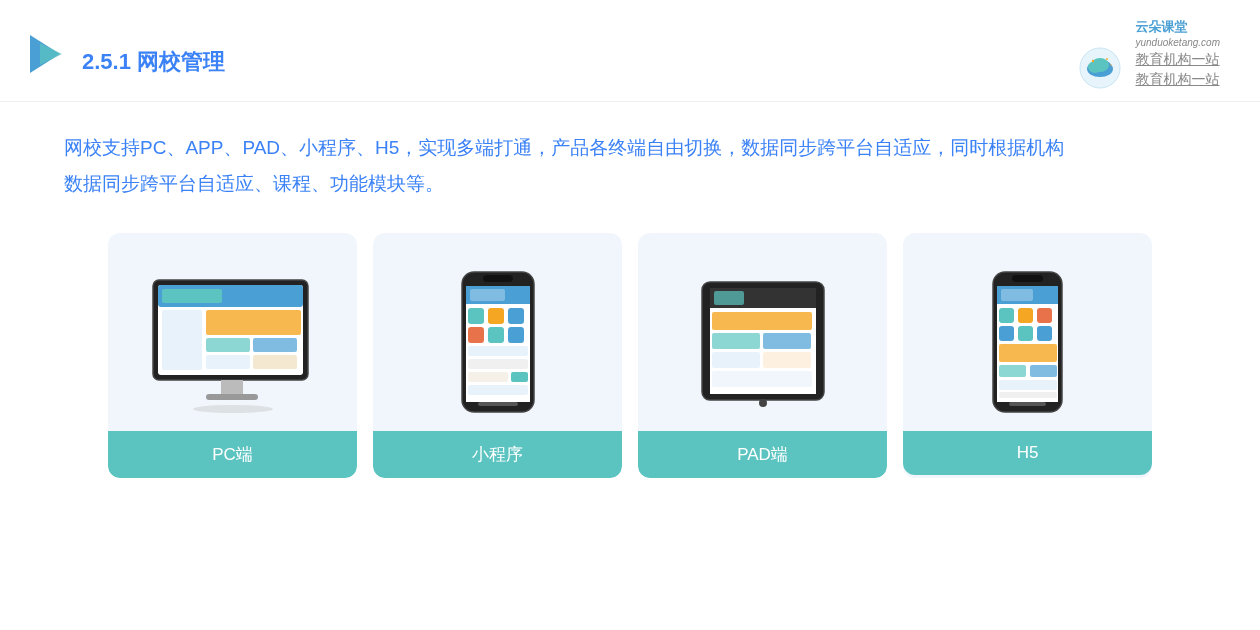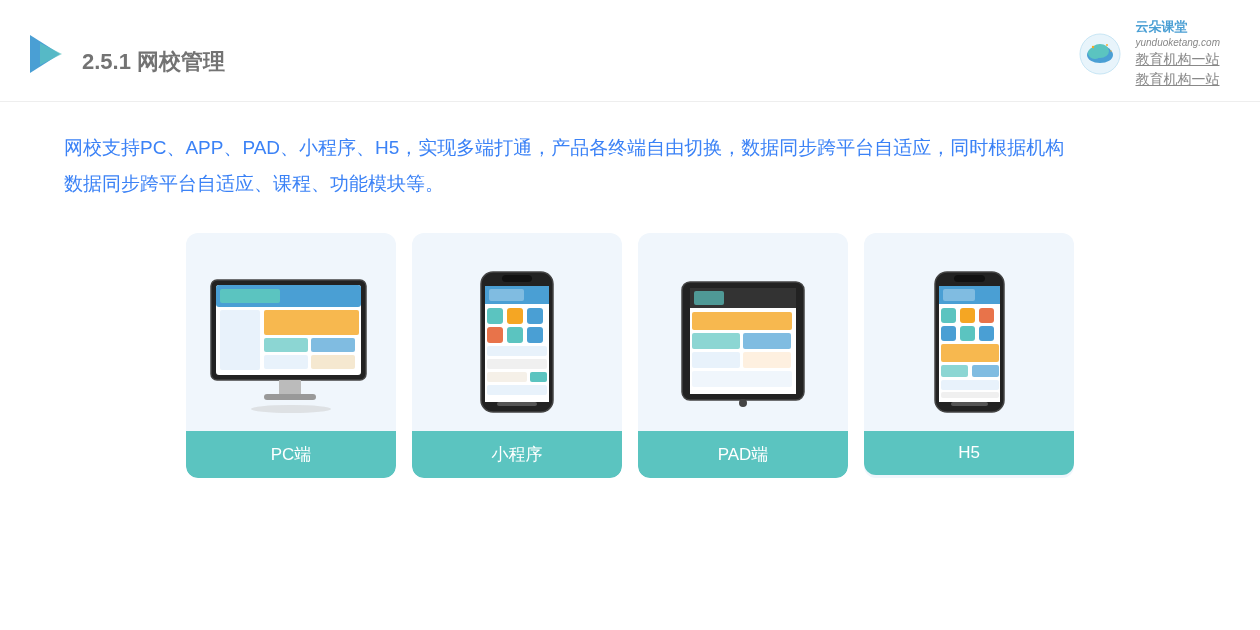--- a/index.html
+++ b/index.html
@@ -34,37 +34,37 @@
       gap: 14px;
     }
 
     .logo-arrow {
       width: 38px;
       height: 38px;
     }
 
     .header-title {
       font-size: 22px;
-      color: #737373;
+      color: #3b82f6;
       margin-top: 16px;
     }
 
     .header-title span {
       font-weight: bold;
     }
 
     .header-right {
       display: flex;
       align-items: center;
       gap: 8px;
     }
 
     .brand-logo {
       display: flex;
-      align-items: center;
+      align-items: flex-end;
       gap: 14px;
     }
 
     .brand-icon {
       width: 42px;
       height: 42px;
     }
 
     .brand-text-block {
       display: flex;
@@ -104,21 +104,21 @@
     .cards-section {
       padding: 10px 30px 20px 30px;
       display: flex;
       gap: 16px;
       justify-content: center;
     }
 
     .device-card {
       background: #f0f6fc;
       border-radius: 12px;
-      width: 210px;
+      width: 249px;
       padding: 22px 16px 0 16px;
       display: flex;
       flex-direction: column;
       align-items: center;
       overflow: hidden;
     }
 
     .device-image {
       width: 100%;
       display: flex;

